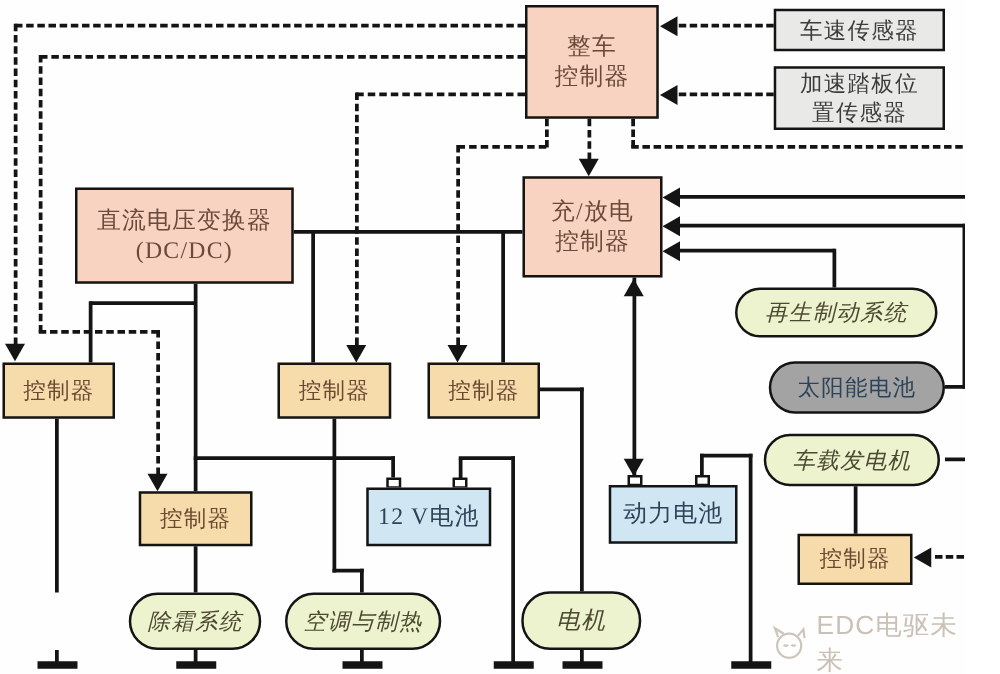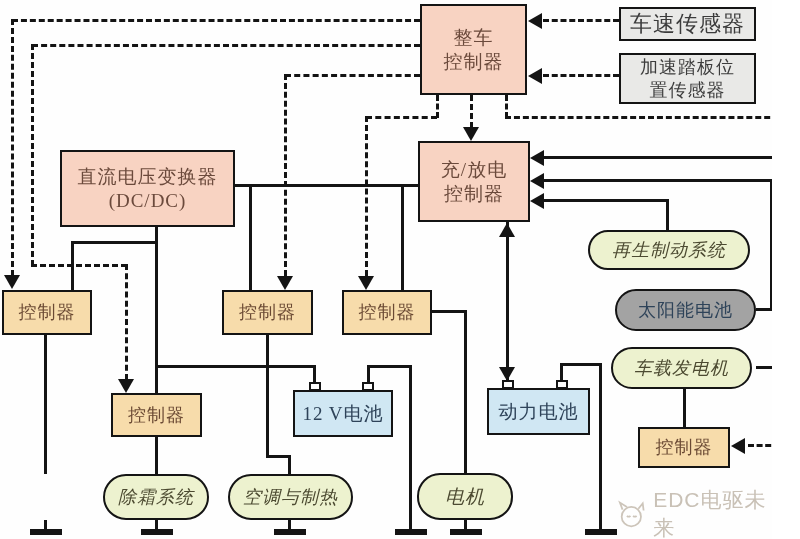--- a/index.html
+++ b/index.html
@@ -29,21 +29,21 @@
              font-family:"Liberation Sans","DejaVu Sans",sans-serif;display:flex;align-items:center;gap:6px;}
 </style>
 </head>
 <body>
 
 <div id="canvas">
 
   <div class="node salmon" style="left:420px;top:4px;width:107px;height:91px;font-size:19px"><span>整车
 控制器</span></div>
 
-  <div class="node gray" style="left:619px;top:7px;width:137px;height:34px;font-size:22px"><span>车速传感器</span></div>
+  <div class="node gray" style="left:619px;top:7px;width:137px;height:34px;font-size:18px"><span>车速传感器</span></div>
 
   <div class="node gray" style="left:619px;top:53px;width:137px;height:51px;font-size:18px"><span>加速踏板位
 置传感器</span></div>
 
   <div class="node salmon" style="left:60px;top:150px;width:175px;height:77px;font-size:19px"><span>直流电压变换器
 (DC/DC)</span></div>
 
   <div class="node salmon" style="left:418px;top:141px;width:112px;height:81px;font-size:19px"><span>充/放电
 控制器</span></div>
 

